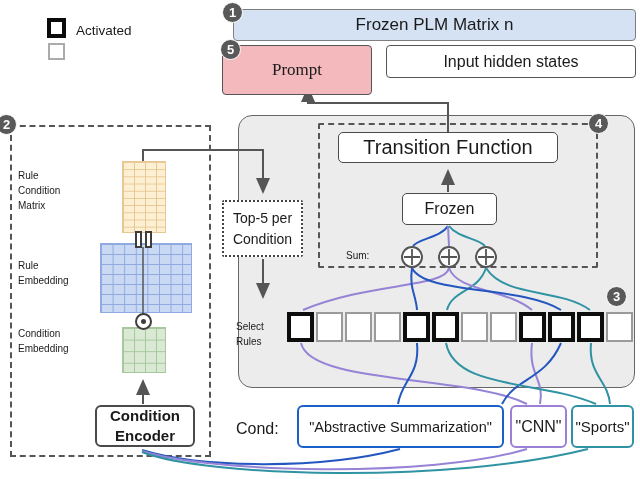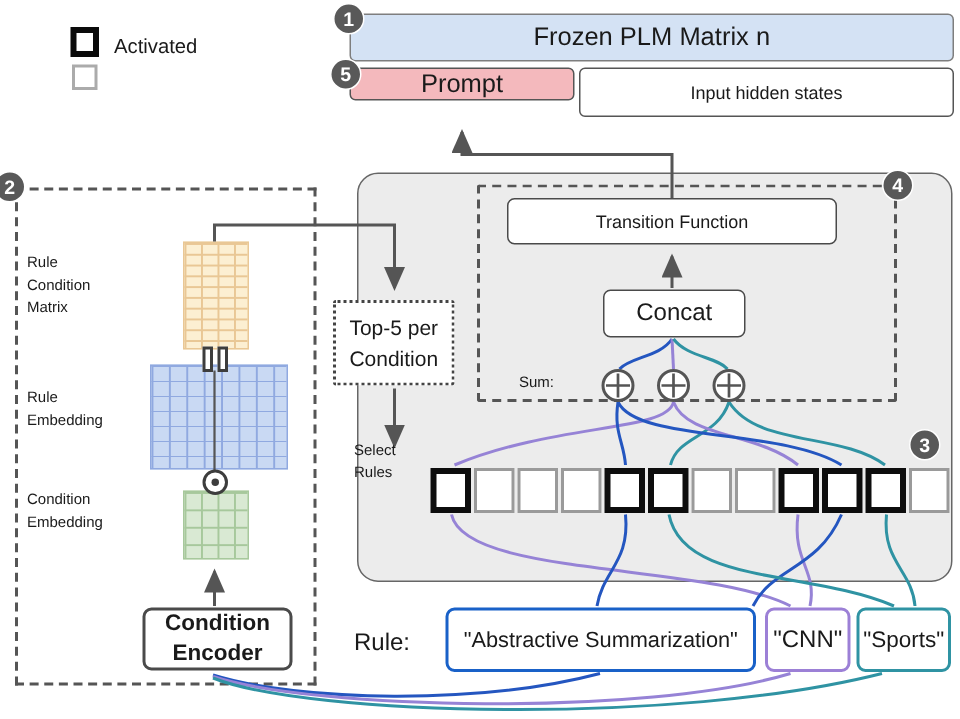--- a/index.html
+++ b/index.html
@@ -7,25 +7,25 @@
          font-family:"Liberation Sans",sans-serif;color:#1a1a1a;}
   .abs{position:absolute;box-sizing:border-box;}
   svg.wires{position:absolute;left:0;top:0;z-index:1;pointer-events:none;}
   .lvl{z-index:2;}
 
   
   .box{display:flex;align-items:center;justify-content:center;text-align:center;
        background:#fff;border:1.5px solid #555;border-radius:4px;}
   .plm{background:var(--plm-fill);border-color:#7e7e7e;font-size:17px;}
   .prompt{background:var(--prompt-fill);font-size:17px;}
-  .inputh{font-size:12px;}
+  .inputh{font-size:16px;}
   .encoder{border:2px solid #4a4a4a;border-radius:6px;font-weight:bold;font-size:15px;
            white-space:pre-line;line-height:1.35;}
   .top2{border:2px dotted #444;border-radius:2px;font-size:14px;white-space:pre-line;line-height:1.45;}
-  .tfn{font-size:12px;border-radius:5px;border-color:#4a4a4a;}
+  .tfn{font-size:20px;border-radius:5px;border-color:#4a4a4a;}
   .concat{font-size:16px;border-radius:5px;border-color:#4a4a4a;}
 
   .panel-dash{border:2px dashed #555;background:transparent;}
   .gray-panel{background:var(--gray-panel);border:1.5px solid #666;border-radius:14px;}
   .inner-dash{border:2px dashed #555;border-radius:2px;background:transparent;}
 
   .lab{font-size:10px;line-height:1.5;white-space:pre-line;}
 
   .badge{display:flex;align-items:center;justify-content:center;width:21px;height:21px;
          border-radius:50%;background:#595959;color:#fff;font-weight:bold;font-size:13px;
@@ -127,21 +127,21 @@
         <path d="M478,257 H494 M486,249 V265"></path>
       </g>
     </g>
   </svg>
 
   <div class="abs lvl leg-sq-on" style="left:47px;top:18px;"></div>
   <div class="abs lvl leg-lab" style="left:76px;top:22px;">Activated</div>
   <div class="abs lvl leg-sq-off" style="left:48px;top:43px;"></div>
 
   <div class="abs lvl box plm" style="left:233px;top:9px;width:403px;height:32px;">Frozen PLM Matrix n</div>
-  <div class="abs lvl box prompt" style="left:233px;top:45px;width:150px;height:22px;">Prompt</div>
+  <div class="abs lvl box prompt" style="left:222px;top:45px;width:150px;height:50px;font-family:Liberation Serif, serif;">Prompt</div>
   <div class="abs lvl box inputh" style="left:386px;top:45px;width:250px;height:33px;">Input hidden states</div>
 
   <div class="abs lvl badge" style="left:222px;top:2px;">1</div>
   <div class="abs lvl badge" style="left:220px;top:39px;">5</div>
   <div class="abs lvl badge" style="left:-4px;top:114px;">2</div>
   <div class="abs lvl badge" style="left:588px;top:113px;">4</div>
   <div class="abs lvl badge" style="left:606px;top:286px;">3</div>
 
   <div class="abs lvl lab" style="left:18px;top:168px;">Rule
 Condition
@@ -152,37 +152,37 @@
 Embedding</div>
   <div class="abs lvl bar" style="left:135px;top:231px;"></div>
   <div class="abs lvl bar" style="left:145px;top:231px;"></div>
   <div class="abs lvl odot" style="left:135px;top:313px;"></div>
   <div class="abs lvl box encoder" style="left:95px;top:405px;width:100px;height:42px;">Condition
 Encoder</div>
 
   <div class="abs lvl box top2" style="left:222px;top:200px;width:81px;height:57px;">Top-5 per
 Condition</div>
   <div class="abs lvl box tfn" style="left:338px;top:132px;width:220px;height:31px;">Transition Function</div>
-  <div class="abs lvl box concat" style="left:402px;top:193px;width:95px;height:32px;">Concat</div>
+  <div class="abs lvl box concat" style="left:402px;top:193px;width:95px;height:32px;">Frozen</div>
   <div class="abs lvl lab" style="left:346px;top:248px;">Sum:</div>
 
-  <div class="abs lvl lab" style="left:236px;top:293px;">Select
+  <div class="abs lvl lab" style="left:236px;top:319px;">Select
 Rules</div>
   <div class="abs lvl sq-row" style="left:287px;top:312px;">
       <div class="sq on"></div>
       <div class="sq"></div>
       <div class="sq"></div>
       <div class="sq"></div>
       <div class="sq on"></div>
       <div class="sq on"></div>
       <div class="sq"></div>
       <div class="sq"></div>
       <div class="sq on"></div>
       <div class="sq on"></div>
       <div class="sq on"></div>
       <div class="sq"></div>
     </div>
 
-  <div class="abs lvl lab" style="left:236px;top:417px;font-size:16px;">Rule:</div>
+  <div class="abs lvl lab" style="left:236px;top:417px;font-size:16px;">Cond:</div>
   <div class="abs lvl cond-box cond-blue" style="left:297px;top:405px;width:207px;height:43px;">"Abstractive Summarization"</div>
   <div class="abs lvl cond-box cond-purple" style="left:510px;top:405px;width:57px;height:43px;">"CNN"</div>
   <div class="abs lvl cond-box cond-teal" style="left:571px;top:405px;width:63px;height:43px;">"Sports"</div>
 </div>
 
 </body></html>

